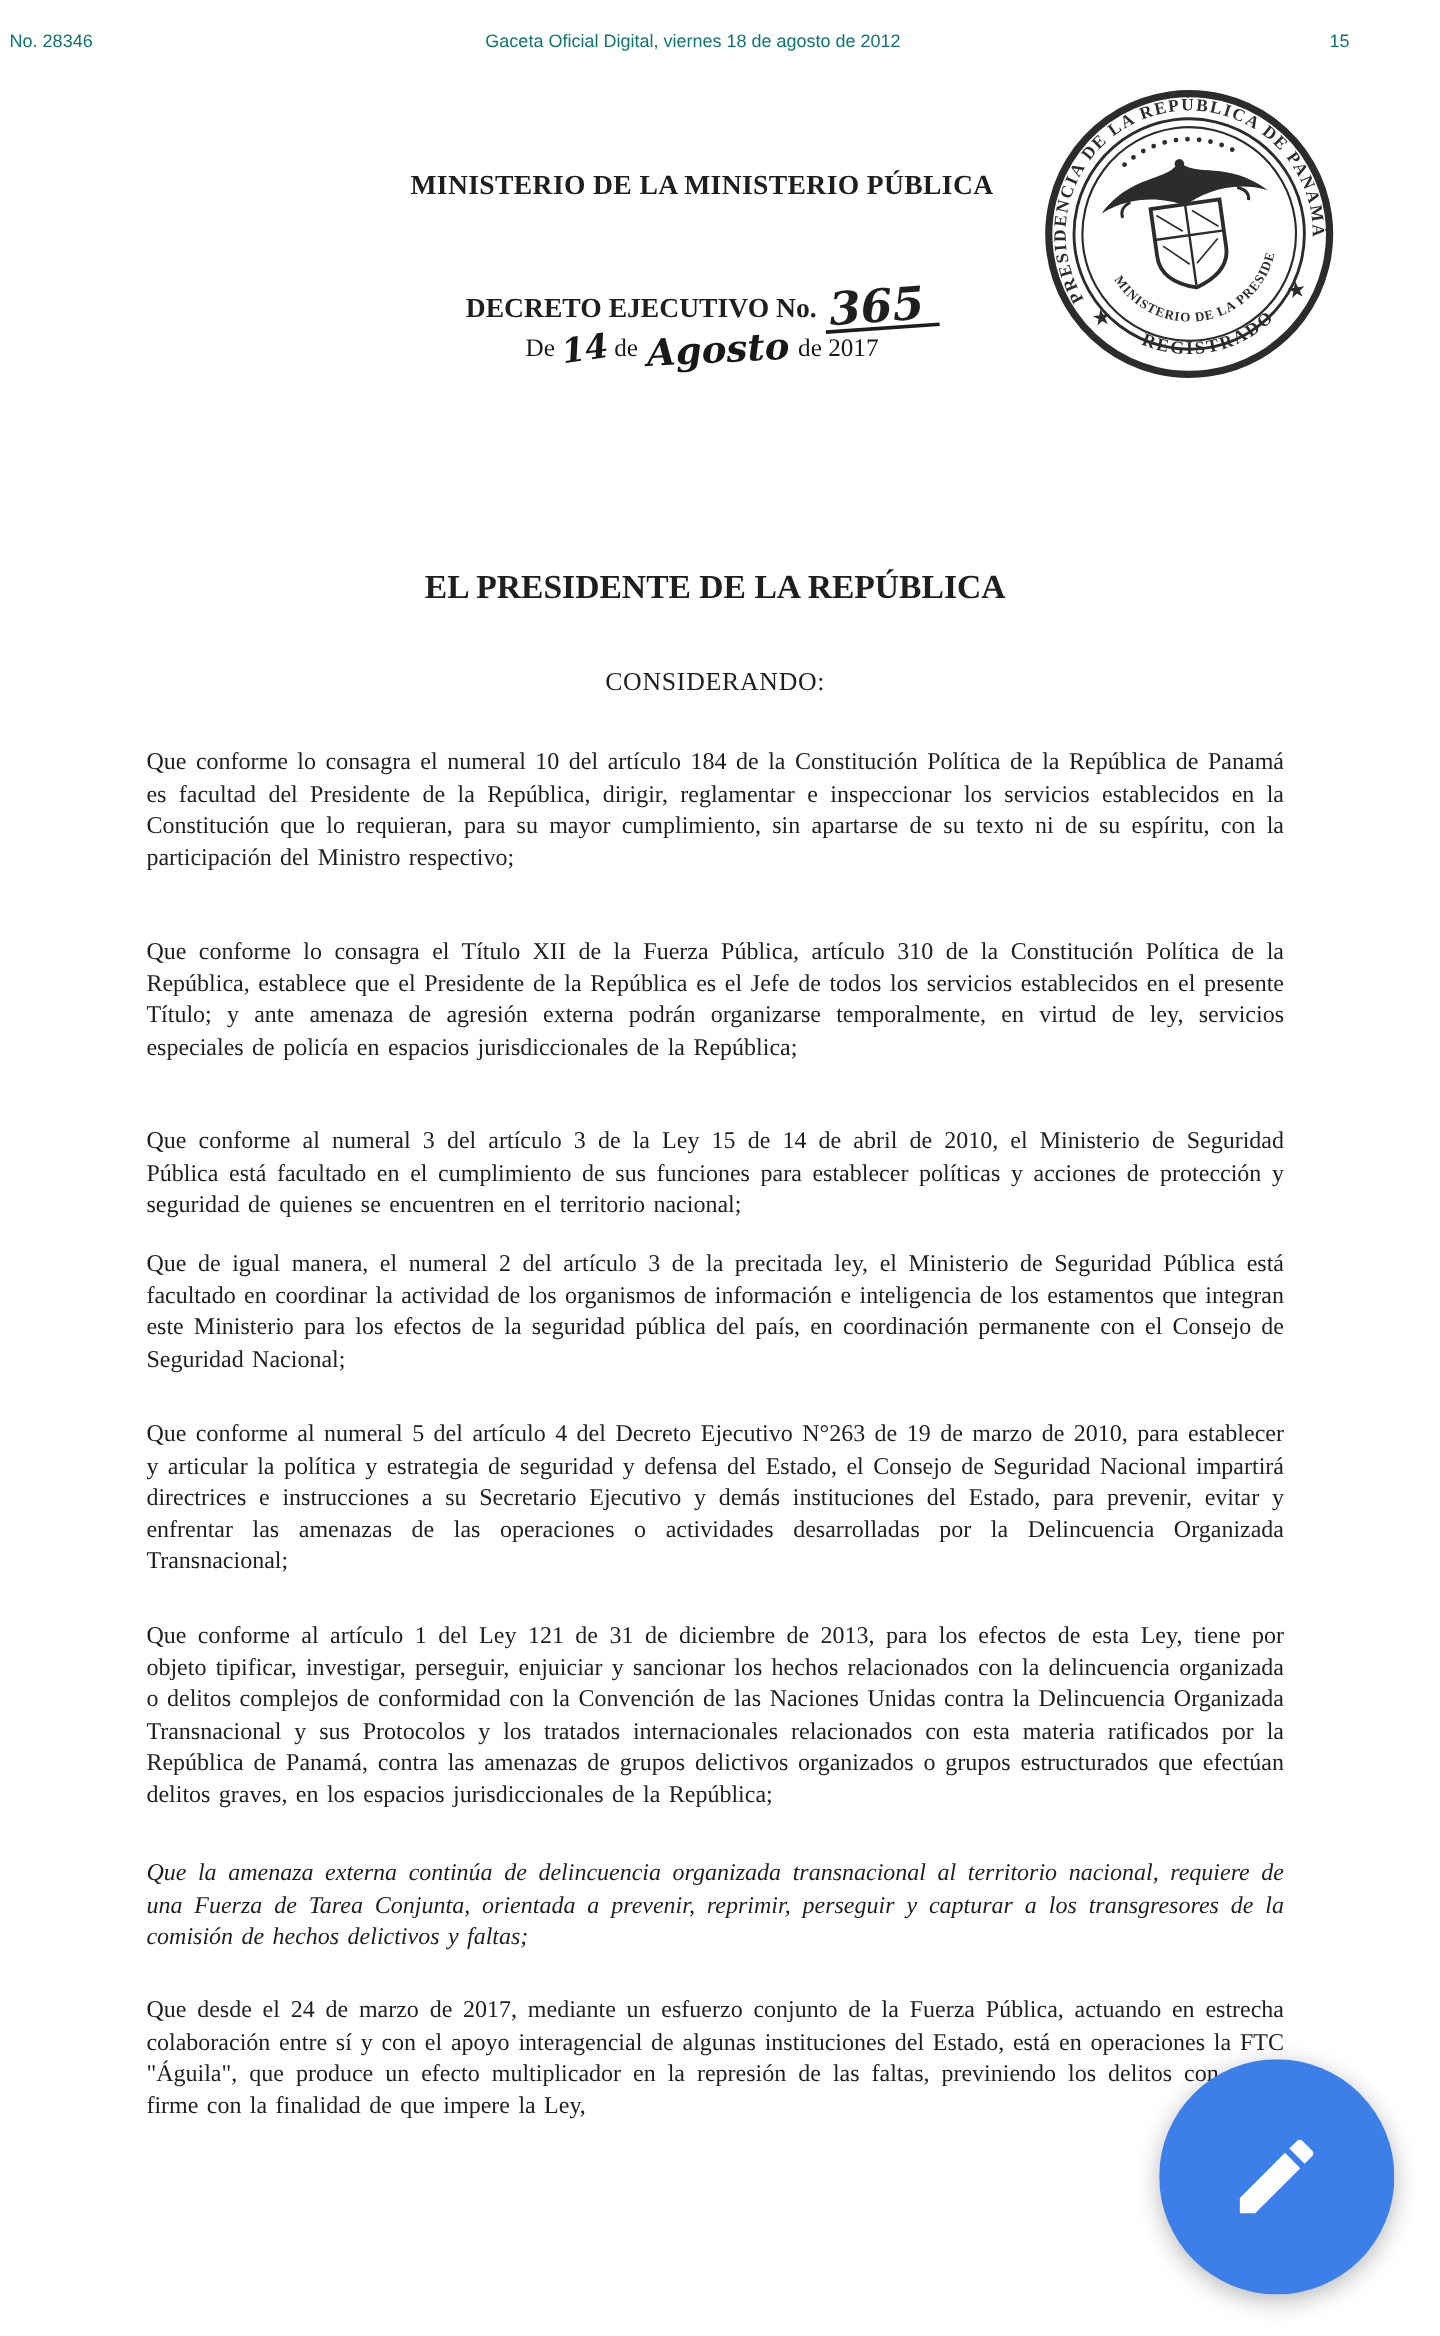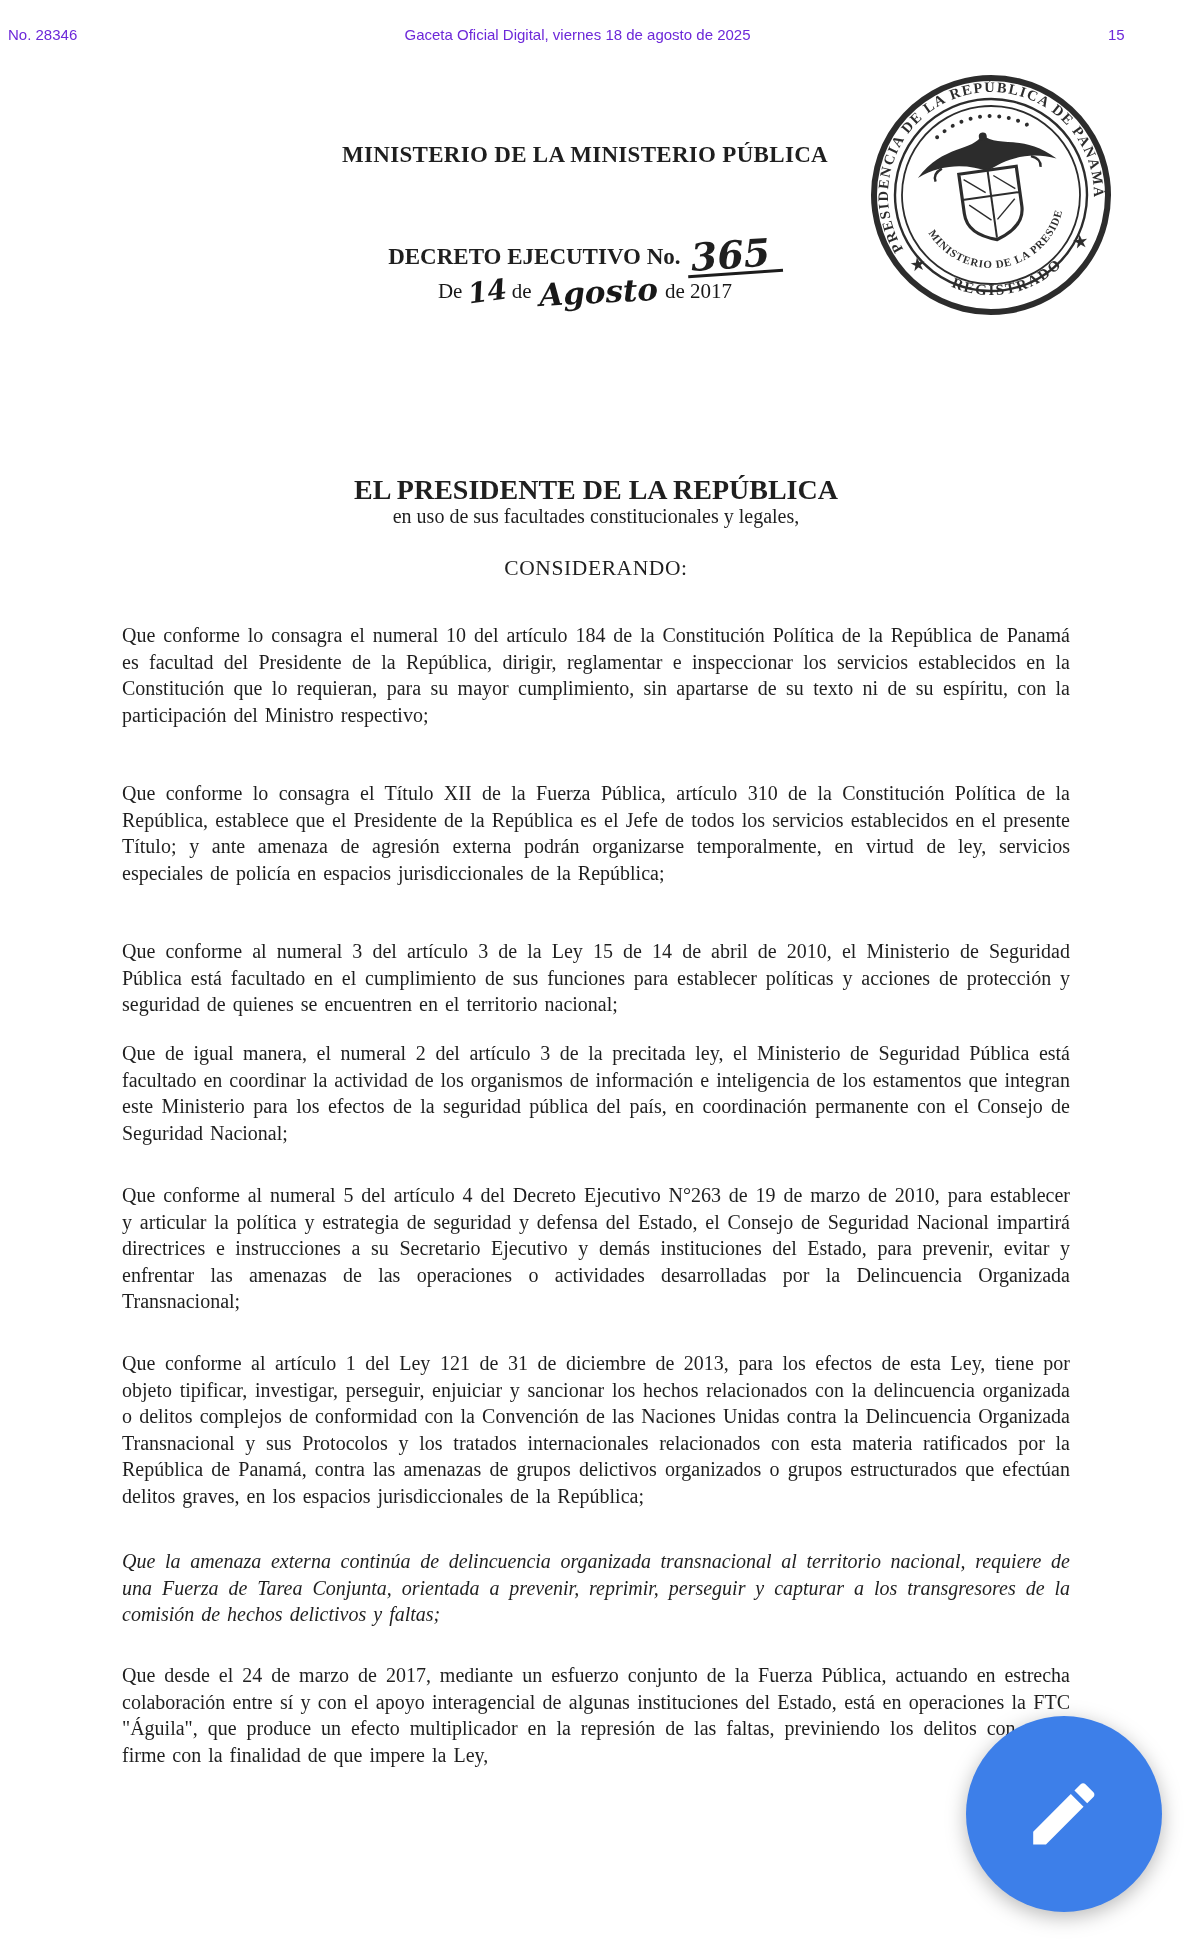--- a/index.html
+++ b/index.html
@@ -12,21 +12,21 @@
   }
   
   .doc {
     position:absolute; left:0; top:0; width:1200px; height:1947px;
     color:#1f1f1f;
     filter: blur(0.3px);
   }
   .hdr {
     position:absolute; top:26px;
     font-family:"Liberation Sans", sans-serif;
-    font-size:15px; color:#6d28d9;
+    font-size:15px; color:#0f766e;
   }
   #hdr-left   { left:8px; }
   #hdr-center { left:0; width:1155px; text-align:center; }
   #hdr-right  { left:1108px; }
 
   .letterhead {
     position:absolute; top:140px; left:0; width:1170px;
     text-align:center; font-weight:bold; font-size:23px; line-height:30px;
     letter-spacing:0.3px;
   }
@@ -72,21 +72,21 @@
     border:none; padding:0; background:transparent; cursor:pointer;
   }
   .fab svg { filter: drop-shadow(0 5px 10px rgba(0,0,0,0.28)); display:block; }
 </style>
 </head>
 <body>
 
 <div class="doc">
 
   <div class="hdr" id="hdr-left">No. 28346</div>
-  <div class="hdr" id="hdr-center">Gaceta Oficial Digital, viernes 18 de agosto de 2025</div>
+  <div class="hdr" id="hdr-center">Gaceta Oficial Digital, viernes 18 de agosto de 2012</div>
   <div class="hdr" id="hdr-right">15</div>
 
   <div class="letterhead">
     <div>MINISTERIO DE LA MINISTERIO PÚBLICA</div>
   </div>
 
   <div class="decree-line">
     <span>DECRETO EJECUTIVO No.</span><span class="hand hand-number">365</span>
   </div>
 
@@ -149,21 +149,20 @@
         <path d="M170 92 Q180 96 178 104" stroke-width="2.4"></path>
       </g>
 
       <text x="43" y="189" font-size="16" text-anchor="middle" stroke="none">★</text>
       <text x="207" y="189" font-size="16" text-anchor="middle" stroke="none">★</text>
     </g>
   </svg>
 
 
   <div class="center-h" id="authority1">EL PRESIDENTE DE LA REPÚBLICA</div>
-  <div class="center-h" id="authority2">en uso de sus facultades constitucionales y legales,</div>
   <div class="center-h" id="considerando">CONSIDERANDO:</div>
 
   <p class="para" id="p1">Que conforme lo consagra el numeral 10 del artículo 184 de la Constitución Política de la República de Panamá es facultad del Presidente de la República, dirigir, reglamentar e inspeccionar los servicios establecidos en la Constitución que lo requieran, para su mayor cumplimiento, sin apartarse de su texto ni de su espíritu, con la participación del Ministro respectivo;</p>
   <p class="para" id="p2">Que conforme lo consagra el Título XII de la Fuerza Pública, artículo 310 de la Constitución Política de la República, establece que el Presidente de la República es el Jefe de todos los servicios establecidos en el presente Título; y ante amenaza de agresión externa podrán organizarse temporalmente, en virtud de ley, servicios especiales de policía en espacios jurisdiccionales de la República;</p>
   <p class="para" id="p3">Que conforme al numeral 3 del artículo 3 de la Ley 15 de 14 de abril de 2010, el Ministerio de Seguridad Pública está facultado en el cumplimiento de sus funciones para establecer políticas y acciones de protección y seguridad de quienes se encuentren en el territorio nacional;</p>
   <p class="para" id="p4">Que de igual manera, el numeral 2 del artículo 3 de la precitada ley, el Ministerio de Seguridad Pública está facultado en coordinar la actividad de los organismos de información e inteligencia de los estamentos que integran este Ministerio para los efectos de la seguridad pública del país, en coordinación permanente con el Consejo de Seguridad Nacional;</p>
   <p class="para" id="p5">Que conforme al numeral 5 del artículo 4 del Decreto Ejecutivo N°263 de 19 de marzo de 2010, para establecer y articular la política y estrategia de seguridad y defensa del Estado, el Consejo de Seguridad Nacional impartirá directrices e instrucciones a su Secretario Ejecutivo y demás instituciones del Estado, para prevenir, evitar y enfrentar las amenazas de las operaciones o actividades desarrolladas por la Delincuencia Organizada Transnacional;</p>
   <p class="para" id="p6">Que conforme al artículo 1 del Ley 121 de 31 de diciembre de 2013, para los efectos de esta Ley, tiene por objeto tipificar, investigar, perseguir, enjuiciar y sancionar los hechos relacionados con la delincuencia organizada o delitos complejos de conformidad con la Convención de las Naciones Unidas contra la Delincuencia Organizada Transnacional y sus Protocolos y los tratados internacionales relacionados con esta materia ratificados por la República de Panamá, contra las amenazas de grupos delictivos organizados o grupos estructurados que efectúan delitos graves, en los espacios jurisdiccionales de la República;</p>
   <p class="para" id="p7">Que la amenaza externa continúa de delincuencia organizada transnacional al territorio nacional, requiere de una Fuerza de Tarea Conjunta, orientada a prevenir, reprimir, perseguir y capturar a los transgresores de la comisión de hechos delictivos y faltas;</p>
   <p class="para" id="p8">Que desde el 24 de marzo de 2017, mediante un esfuerzo conjunto de la Fuerza Pública, actuando en estrecha colaboración entre sí y con el apoyo interagencial de algunas instituciones del Estado, está en operaciones la FTC "Águila", que produce un efecto multiplicador en la represión de las faltas, previniendo los delitos con mano firme con la finalidad de que impere la Ley,</p>

